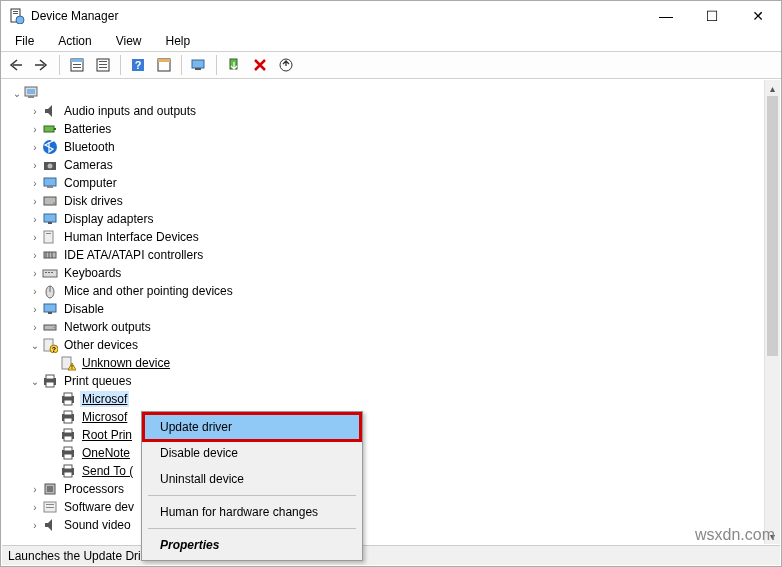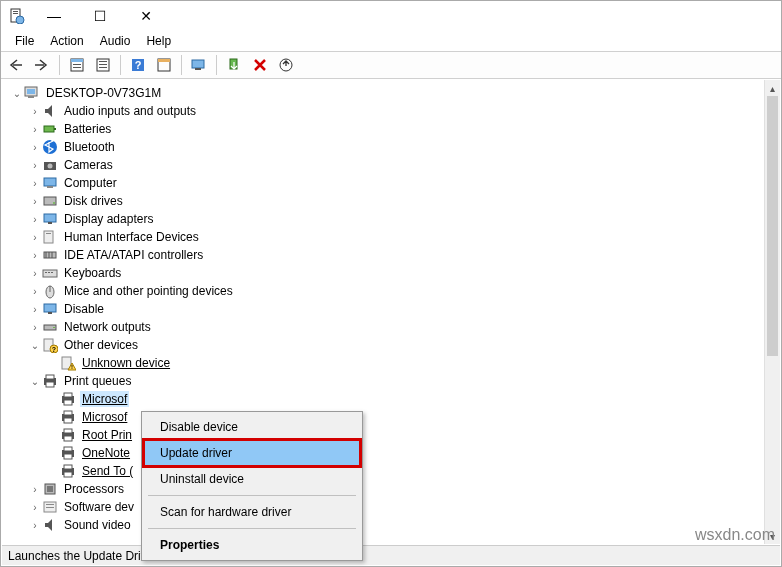--- a/index.html
+++ b/index.html
@@ -23,21 +23,21 @@
 .titlebar .app-icon { width:16px; height:16px; margin-right:6px; display:flex; align-items:center; justify-content:center; }
 .titlebar .title { flex:1; font-size:12px; }
 .win-controls { display:flex; }
 .win-btn { width:46px; height:30px; display:flex; align-items:center; justify-content:center; font-size:14px; font-family:Arial; }
 .menubar {
   height: 20px;
   display:flex;
   align-items:center;
   padding: 0 6px;
   font-size: 12px;
-  gap: 0;
+  gap: 8px;
 }
 .menubar span { padding: 2px 8px; }
 .toolbar {
   height: 28px;
   border-top:1px solid #d0d0d0;
   border-bottom:1px solid #d0d0d0;
   display:flex;
   align-items:center;
   padding: 0 4px;
   gap: 4px;
@@ -91,21 +91,21 @@
 }
 .ctx-item {
   padding:6px 16px;
   font-size:12px;
 }
 .ctx-item.hl {
   background:#90c8f6;
   outline: 3px solid #d30000;
   outline-offset: -1px;
 }
-.ctx-item.bold { font-weight:bold; }
+.ctx-item.bold { font-weight:bold;font-style:italic; }
 .ctx-sep { height:1px; background:#c0c0c0; margin:3px 4px; }
 .statusbar {
   position:absolute;
   left:1px; right:1px; bottom:1px;
   height:20px;
   border-top:1px solid #ccc;
   padding:2px 6px;
   font-size:12px;
   display:flex; align-items:center;
   background:#f0f0f0;
@@ -131,31 +131,32 @@
 
 <div class="titlebar">
   <span class="app-icon">
     <svg width="16" height="16">
         <rect x="2" y="1" width="9" height="13" fill="#fff" stroke="#333"></rect>
         <rect x="4" y="3" width="5" height="1" fill="#555"></rect>
         <rect x="4" y="5" width="5" height="1" fill="#555"></rect>
         <circle cx="11" cy="12" r="4" fill="#7db6e8" stroke="#2d6aa3"></circle>
       </svg>
   </span>
+  <span class="title">Device Manager</span>
   <div class="win-controls">
     <div class="win-btn">—</div>
     <div class="win-btn">☐</div>
     <div class="win-btn">✕</div>
   </div>
 </div>
 
 <div class="menubar">
   <span>File</span>
   <span>Action</span>
-  <span>Audio</span>
+  <span>View</span>
   <span>Help</span>
 </div>
 
 <div class="toolbar">
   <div class="tbtn">
       <svg width="16" height="12">
         <path d="M9 1 L3 6 L9 11" fill="none" stroke="#333" stroke-width="1.5"></path>
         <path d="M5 6 H14" stroke="#333" stroke-width="1.5"></path>
       </svg>
     </div>
@@ -227,21 +228,20 @@
 
     <div class="row">
       <span class="expander">⌄</span>
       <span class="icon">
           <svg width="16" height="16">
             <rect x="1" y="2" width="12" height="9" fill="#ddd" stroke="#666"></rect>
             <rect x="3" y="4" width="8" height="5" fill="#7db6e8"></rect>
             <rect x="4" y="11" width="6" height="2" fill="#888"></rect>
           </svg>
         </span>
-      <span class="lbl">DESKTOP-0V73G1M</span>
     </div>
 
     <div id="cats">
         <div class="row indent1">
           <span class="expander">›</span>
           <span class="icon">
             <svg width="16" height="16">
               <path d="M3 6h3l4-4v12l-4-4H3z" fill="#555"></path>
             </svg>
           </span>
@@ -501,25 +501,25 @@
   </div>
 </div>
 
 <div class="scrollbar-v">
   <div class="arrow">▴</div>
   <div class="thumb"></div>
   <div class="arrow" style="position:absolute;bottom:0;left:0;right:0">▾</div>
 </div>
 
 <div class="context-menu">
+  <div class="ctx-item hl">Update driver</div>
   <div class="ctx-item">Disable device</div>
-  <div class="ctx-item hl">Update driver</div>
   <div class="ctx-item">Uninstall device</div>
   <div class="ctx-sep"></div>
-  <div class="ctx-item">Scan for hardware driver</div>
+  <div class="ctx-item">Human for hardware changes</div>
   <div class="ctx-sep"></div>
   <div class="ctx-item bold">Properties</div>
 </div>
 
 <div class="statusbar">
   <span>Launches the Update Driver Wizard for the selected device.</span>
 </div>
 <div class="watermark">wsxdn.com</div>
 
 </body></html>

